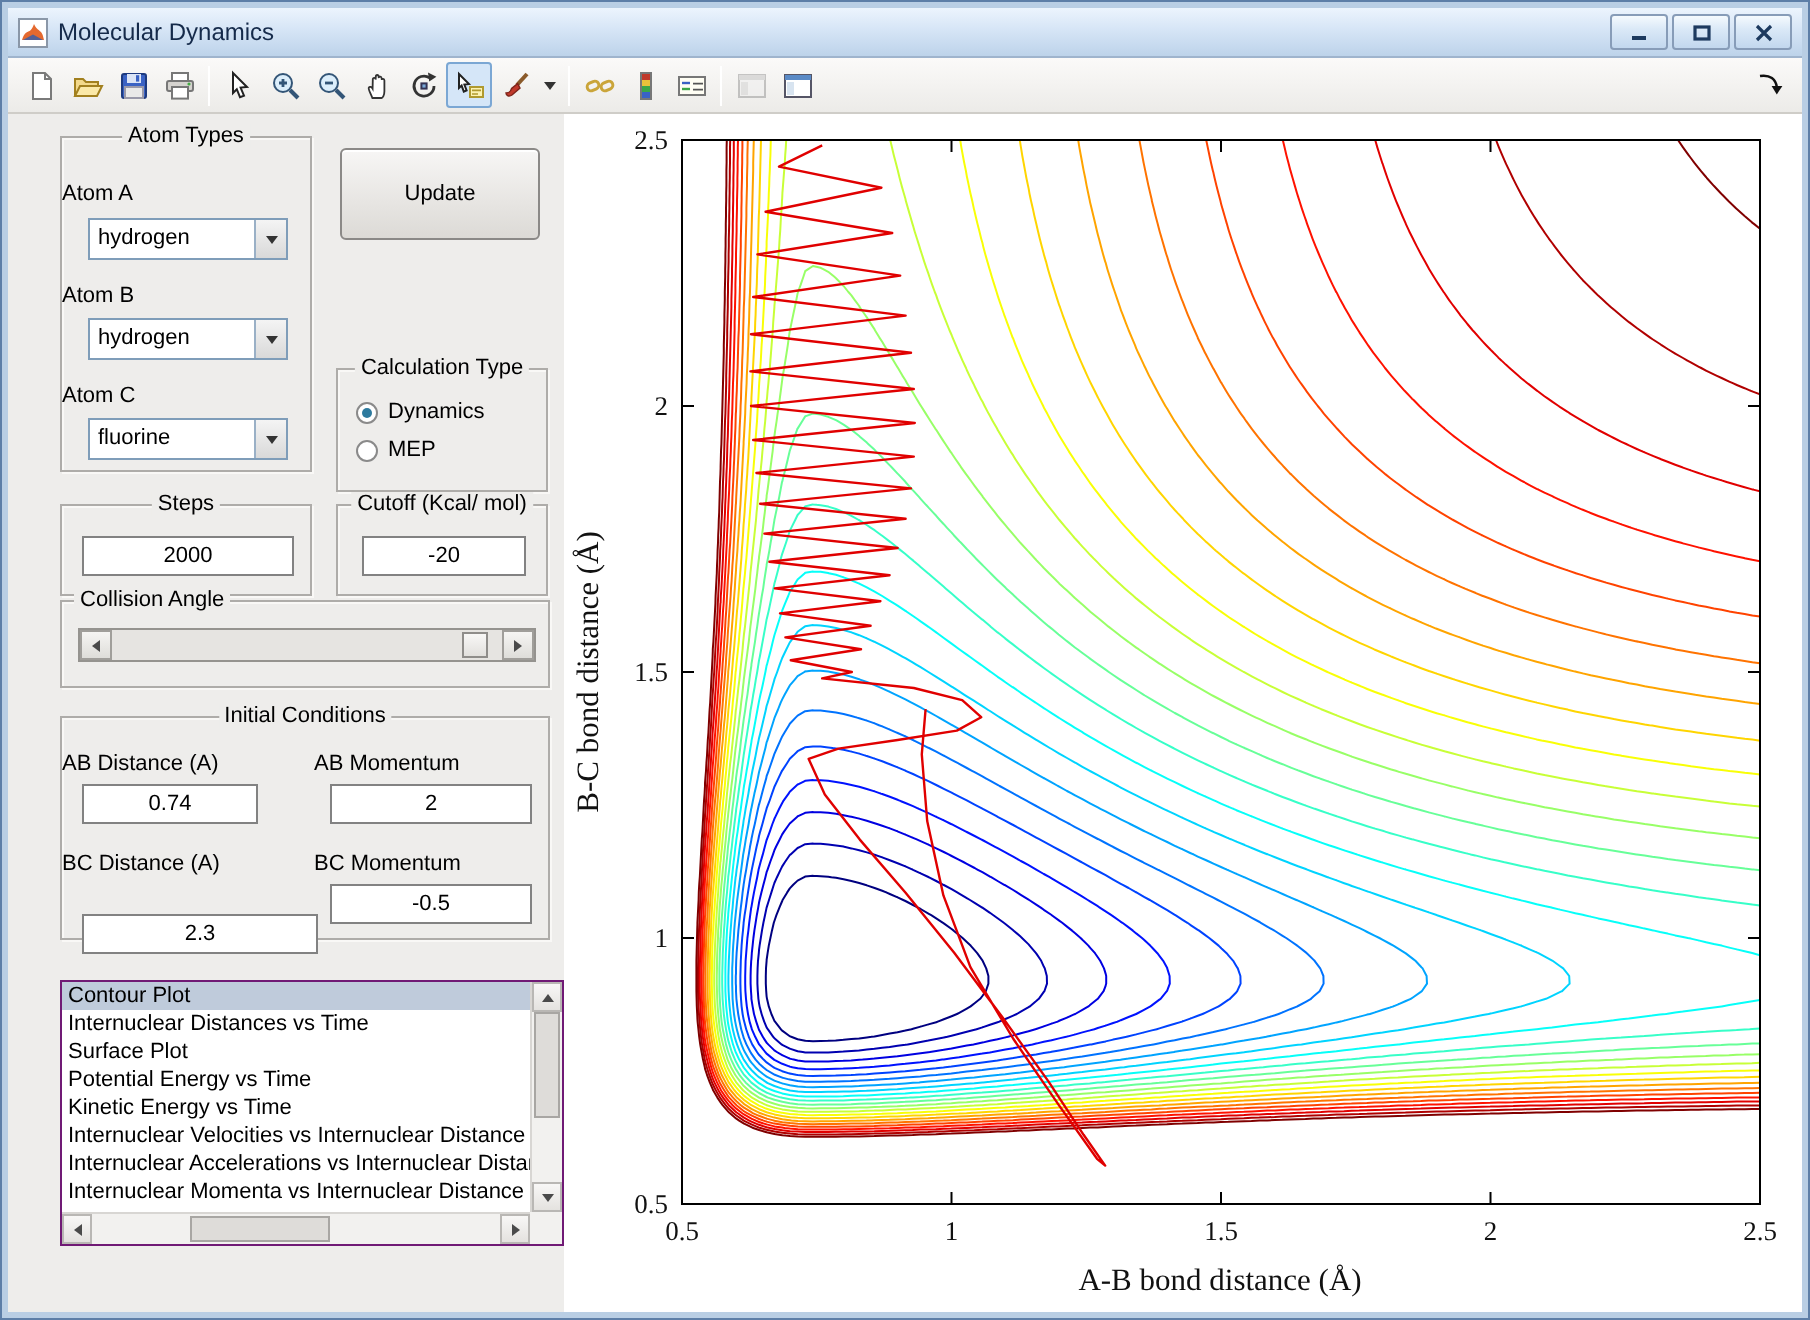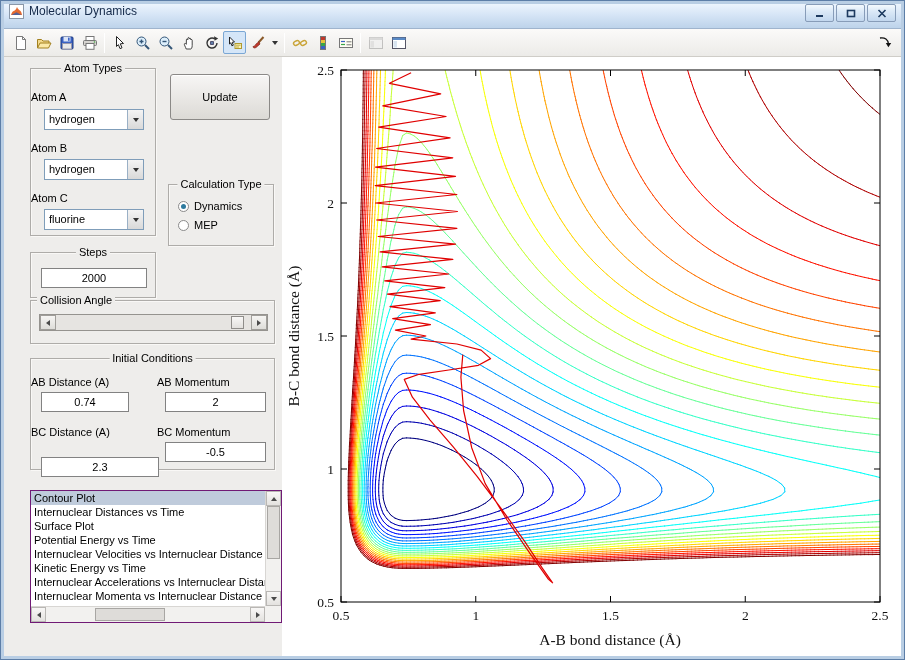--- a/index.html
+++ b/index.html
@@ -1,19 +1,19 @@
 <!DOCTYPE html>
 <html><head>
 <meta charset="utf-8">
 <style>
 *{box-sizing:border-box;margin:0;padding:0}
 body{width:905px;height:660px;overflow:hidden;background:#fff;font-family:"Liberation Sans",sans-serif;font-size:11px;color:#000}
 .frame{position:relative;width:905px;height:660px;border:1px solid #5d7ea7;background:#b9cee4;padding:3px;overflow:hidden}
 .inner{position:relative;width:100%;height:100%;background:#eeedeb;display:flex;flex-direction:column;overflow:hidden}
-.titlebar{height:25px;flex:0 0 25px;background:linear-gradient(#ecf4fd,#d6e5f6 45%,#bdd3ea);border-bottom:1px solid #9fb4cd;display:flex;align-items:flex-start;padding:0 5px}
+.titlebar{height:25px;flex:0 0 25px;background:linear-gradient(#ecf4fd,#d6e5f6 45%,#bdd3ea);border-bottom:1px solid #9fb4cd;display:flex;align-items:center;padding:0 5px}
 .appicon{display:flex;margin-right:5px}
 .wtitle{font-size:12px;color:#152a4a;flex:1}
 .winbtns{display:flex}
 .wbtn{width:29px;height:18px;border:1px solid #879cb8;border-radius:2px;background:linear-gradient(#f5fafe,#dbe9f7 40%,#c2d7ee);display:flex;align-items:center;justify-content:center;margin-left:2px;cursor:pointer}
 .toolbar{height:28px;flex:0 0 28px;background:linear-gradient(#fbfaf9,#ecebe8);border-bottom:1px solid #cfcdc8;display:flex;align-items:center;padding:0 5px}
 .tbtn{width:23px;height:23px;display:flex;align-items:center;justify-content:center;border:1px solid transparent;border-radius:2px}
 .tbtn.pressed{background:#d5e6f8;border-color:#7ba7d4}
 .tdd{width:12px;height:23px;display:flex;align-items:center;justify-content:center}
 .tsep{width:1px;height:20px;background:#c6c3bf;border-right:1px solid #fff;margin:0 3px}
 .dockarr{margin-left:auto;margin-right:4px;display:flex}
@@ -256,20 +256,24 @@
         <span class="rdot"></span>
         <span>MEP</span>
       </span>
     </div>
 
     <div class="panel" style="left:26px;top:195px;width:126px;height:46px">
       <span class="ptitle">Steps</span>
       <div class="edit" style="left:10px;top:15px;width:106px;height:20px">2000</div>
     </div>
 
+    <div class="panel" style="left:164px;top:195px;width:106px;height:46px">
+      <span class="ptitle">Cutoff (Kcal/ mol)</span>
+      <div class="edit" style="left:12px;top:15px;width:82px;height:20px">-20</div>
+    </div>
 
     <div class="panel" style="left:26px;top:243px;width:245px;height:44px">
       <span class="ptitle left">Collision Angle</span>
       <div class="slider" style="left:8px;top:13px;width:229px;height:17px">
         <span class="sarrow l">
               <span class="tri-l"></span>
             </span>
         <span class="sthumb" style="left: 191px;"></span>
         <span class="sarrow r">
               <span class="tri-r"></span>
@@ -288,22 +292,22 @@
       <div class="edit" style="left:10px;top:98px;width:118px;height:20px">2.3</div>
       <div class="edit" style="left:134px;top:83px;width:101px;height:20px">-0.5</div>
     </div>
 
     <div class="listbox" style="left:26px;top:433px;width:252px;height:133px">
       <div class="lb-items">
             <div class="lb-row sel">Contour Plot</div>
             <div class="lb-row">Internuclear Distances vs Time</div>
             <div class="lb-row">Surface Plot</div>
             <div class="lb-row">Potential Energy vs Time</div>
+            <div class="lb-row">Kinetic Energy vs Time</div>
             <div class="lb-row">Internuclear Velocities vs Internuclear Distance</div>
-            <div class="lb-row">Kinetic Energy vs Time</div>
             <div class="lb-row">Internuclear Accelerations vs Internuclear Distance</div>
             <div class="lb-row">Internuclear Momenta vs Internuclear Distance</div>
           </div>
       <div class="vsb">
         <span class="sbbtn up">
               <span class="tri-u"></span>
             </span>
         <span class="vthumb"></span>
         <span class="sbbtn dn">
               <span class="tri-d"></span>

